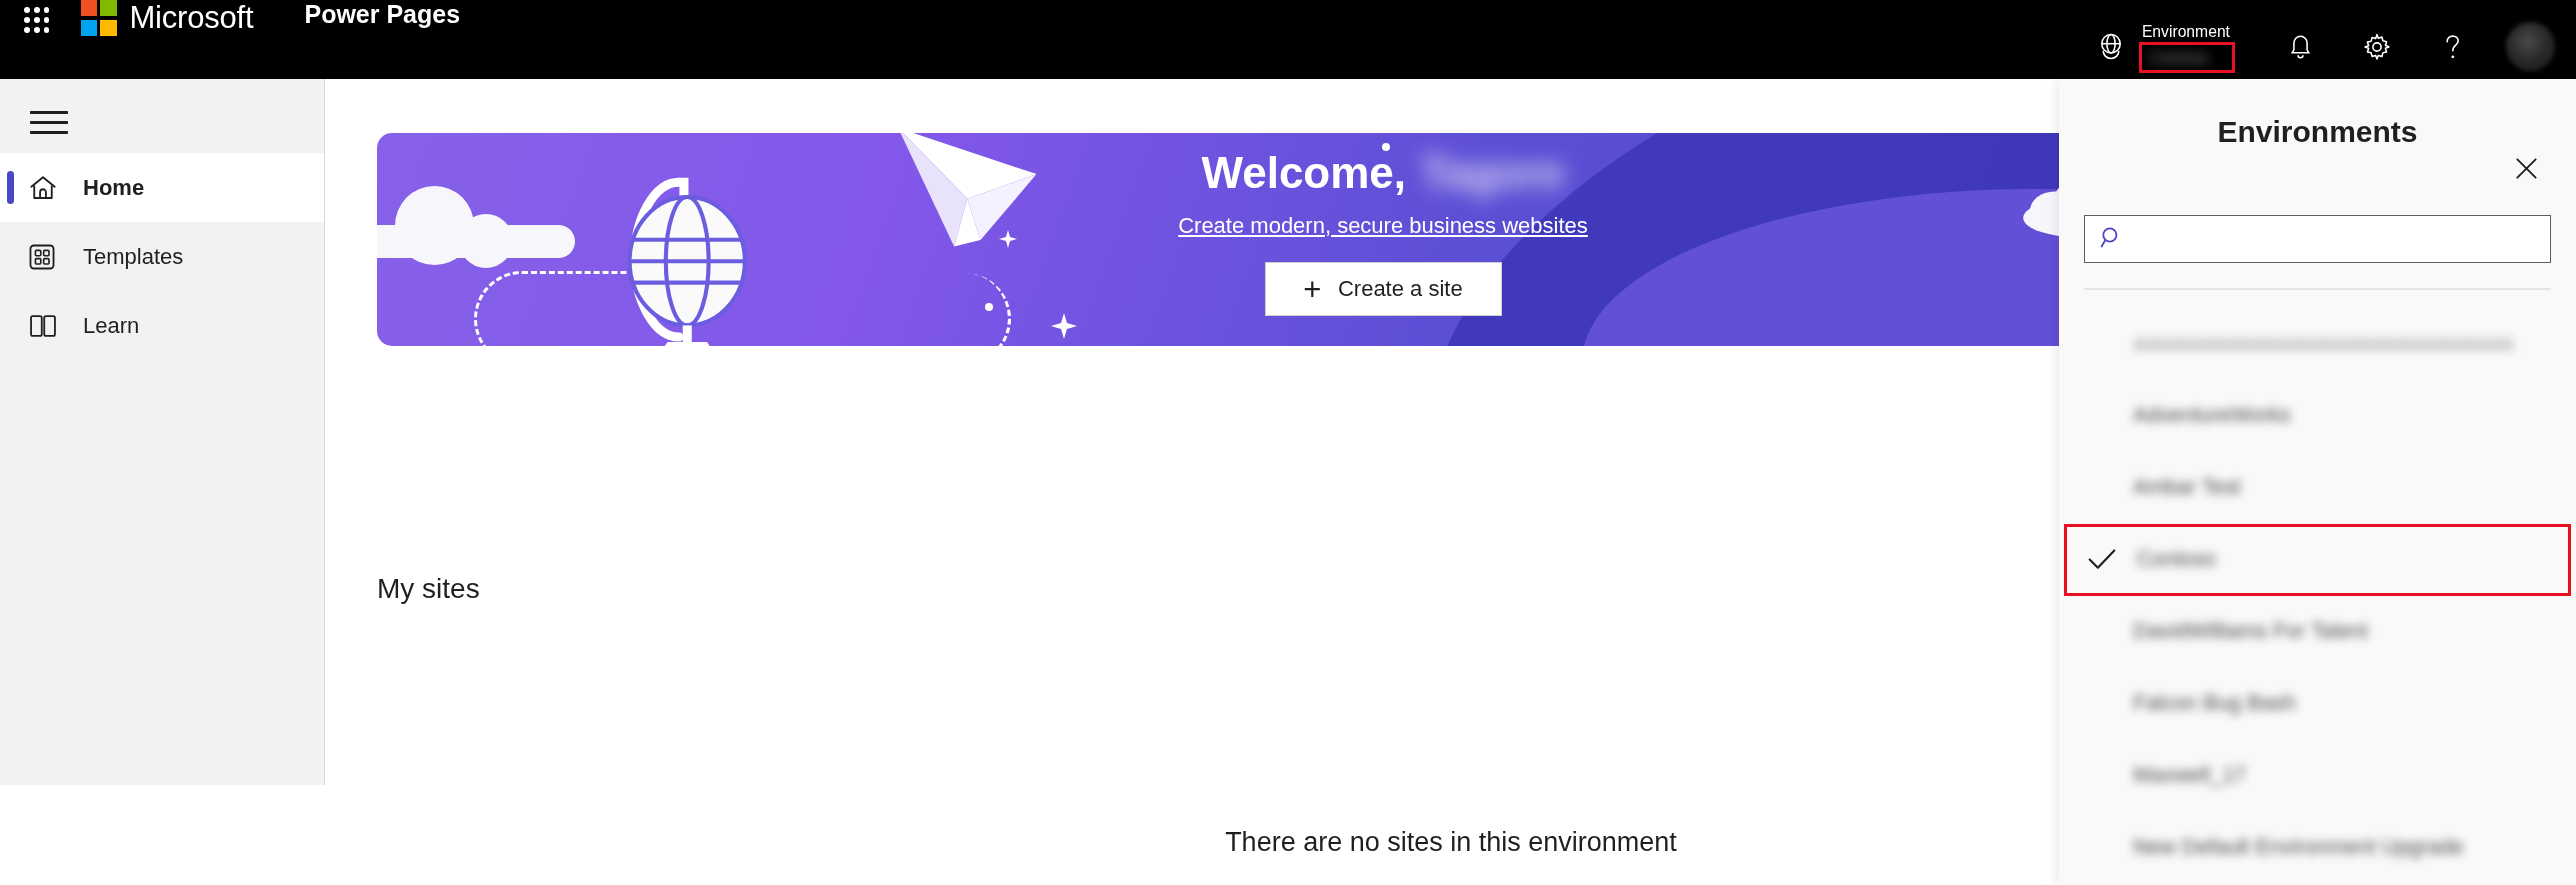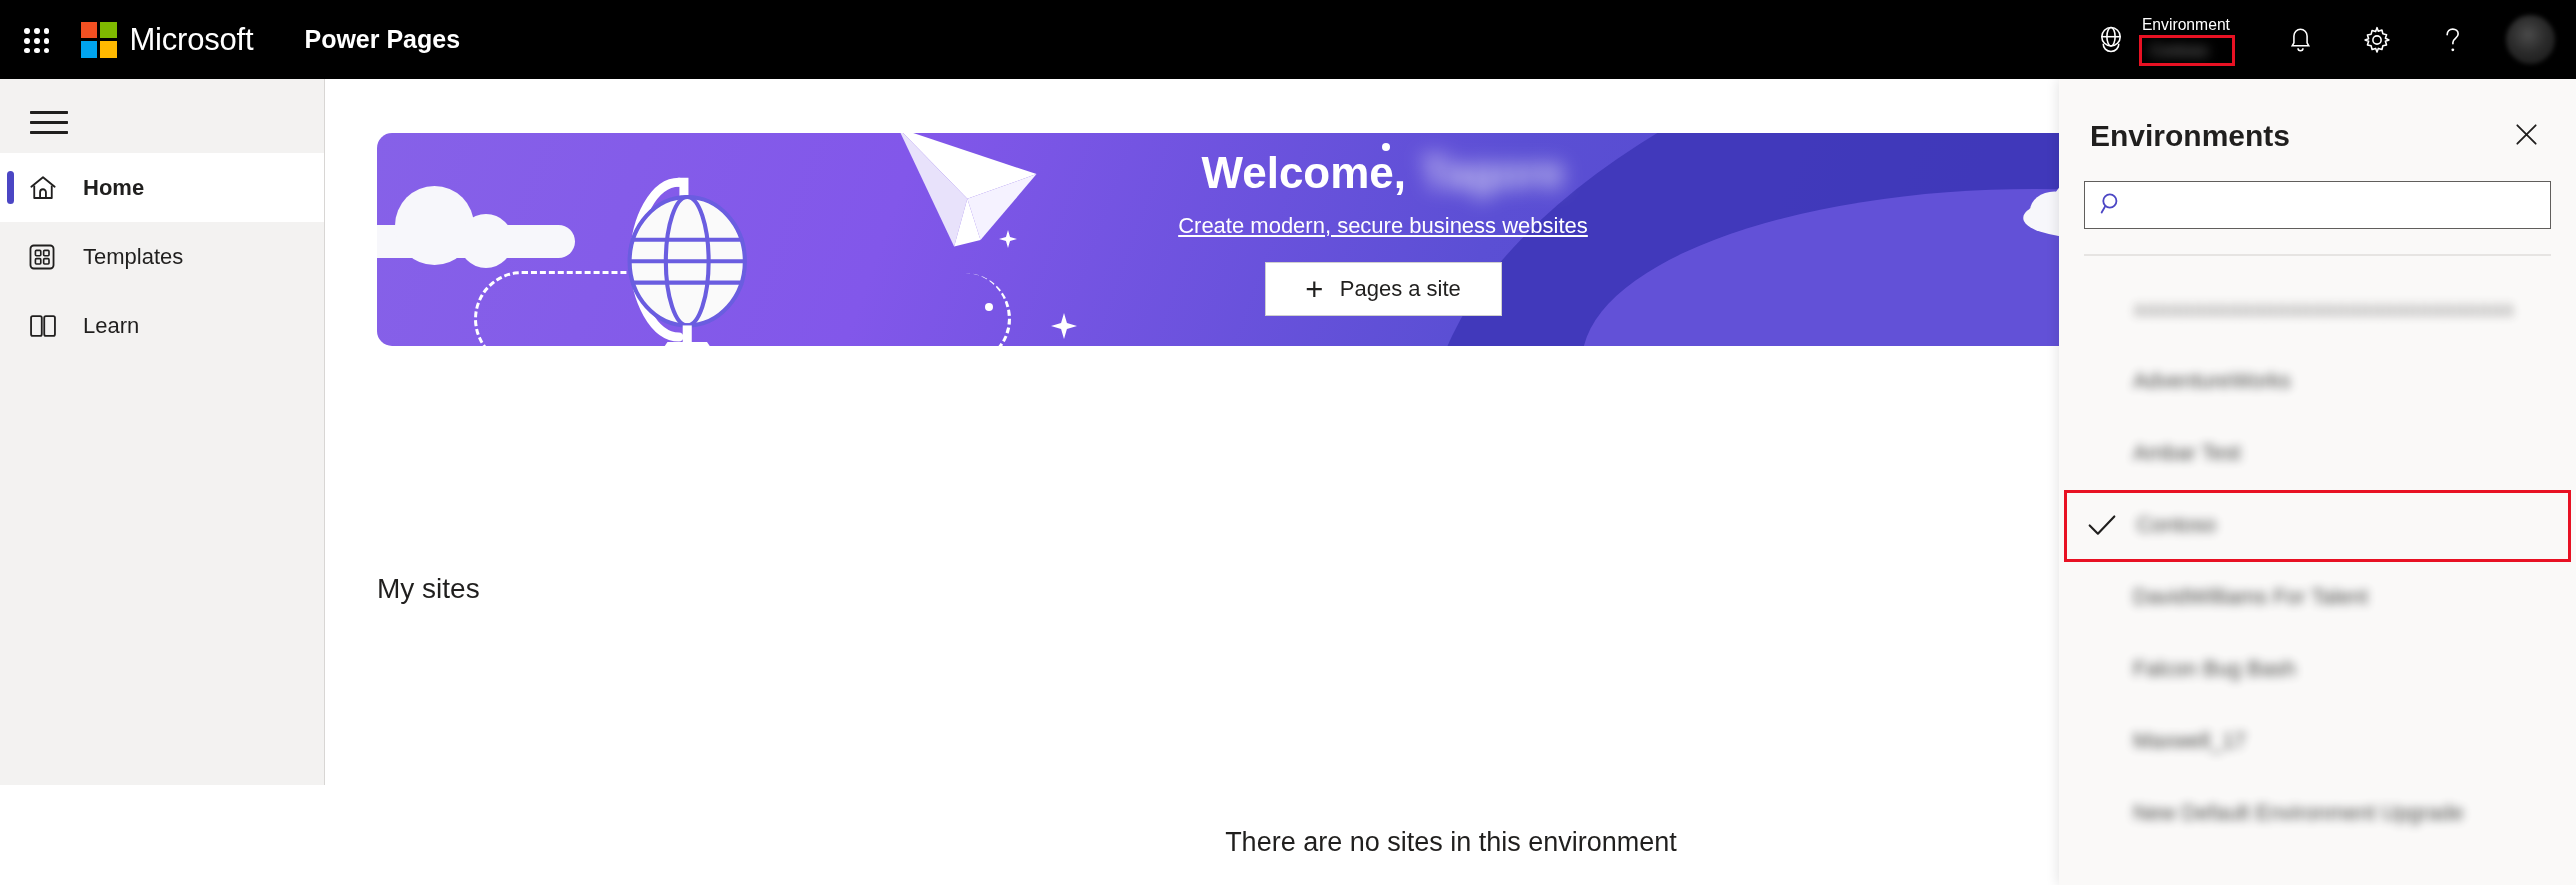--- a/index.html
+++ b/index.html
@@ -8,21 +8,21 @@
     overflow: hidden;
     font-family: "Liberation Sans", sans-serif;
     background: #ffffff;
   }
 
   
   .header {
     position: absolute; top: 0; left: 0;
     width: 2576px; height: 79px;
     background: #000000;
-    display: flex; align-items: center;
+    display: flex; align-items: flex-start;
     z-index: 50;
   }
   .waffle {
     width: 38px; height: 38px;
     margin-left: 16.5px; margin-right: 13px;
     display: grid;
     grid-template-columns: repeat(3, 1fr);
     grid-template-rows: repeat(3, 1fr);
     gap: 4.1px;
     padding: 7.4px;
@@ -213,22 +213,23 @@
   
   .panel {
     position: absolute; top: 79px; right: 0;
     width: 517px; height: 806px;
     background: #FAF9F8;
     box-shadow: -2.5px 0 11.5px rgba(0,0,0,.10);
     z-index: 40;
     overflow: hidden;
   }
   .panel-head {
-    display: flex; align-items: flex-end;
+    display: flex; align-items: center;
     padding: 36px 31px 0 31px;
+    flex-direction: column;
   }
   .panel-title { font-size: 30px; font-weight: 700; color: #201f1e; }
   .panel-close {
     margin-left: auto; width: 38px; height: 38px;
     display:flex; align-items:center; justify-content:center;
     cursor: pointer; font-size: 28px; color: #201f1e; line-height: 1;
   }
   .search-box {
     margin: 28px 25px 0 25px;
     height: 48px;
@@ -477,21 +478,21 @@
     </div>
 
     <div class="hero-center">
       <div class="hero-title">
         <span>Welcome,</span>
         <span class="hero-name">Tagore</span>
       </div>
       <div class="hero-sub">Create modern, secure business websites</div>
       <div class="create-btn">
         <span class="plus">+</span>
-        <span class="btn-lbl">Pages a site</span>
+        <span class="btn-lbl">Create a site</span>
       </div>
     </div>
   </div>
 
   <div class="my-sites">My sites</div>
 
   <div class="empty-title">There are no sites in this environment</div>
 
 </div>
 

